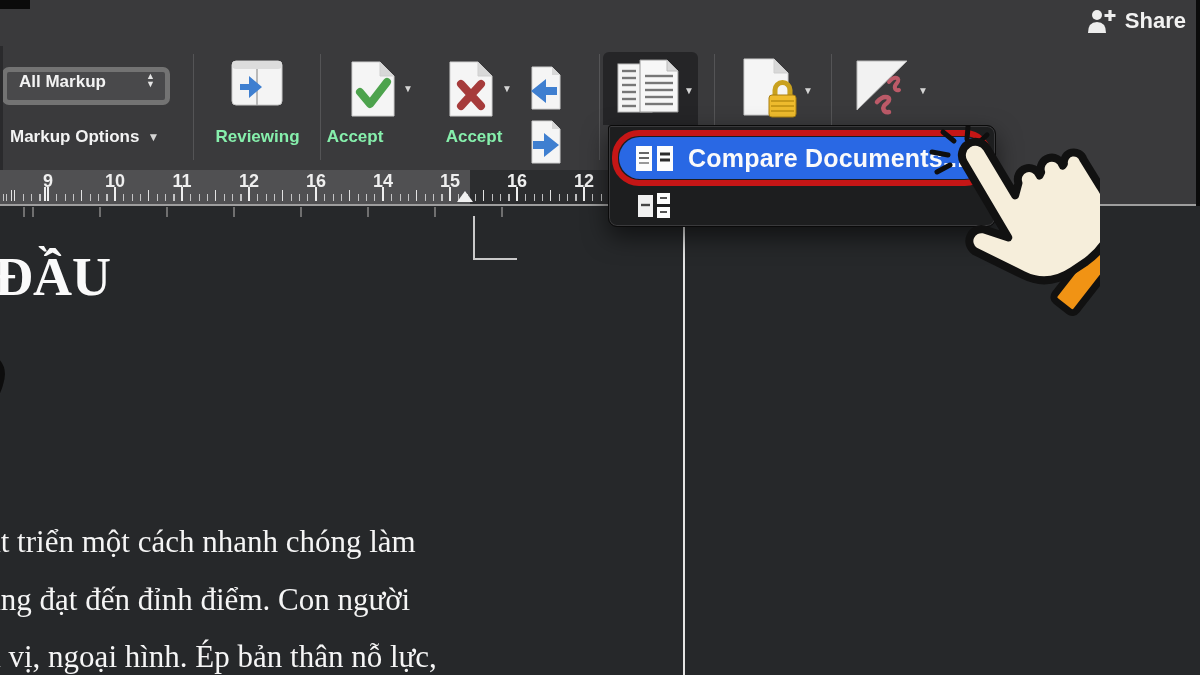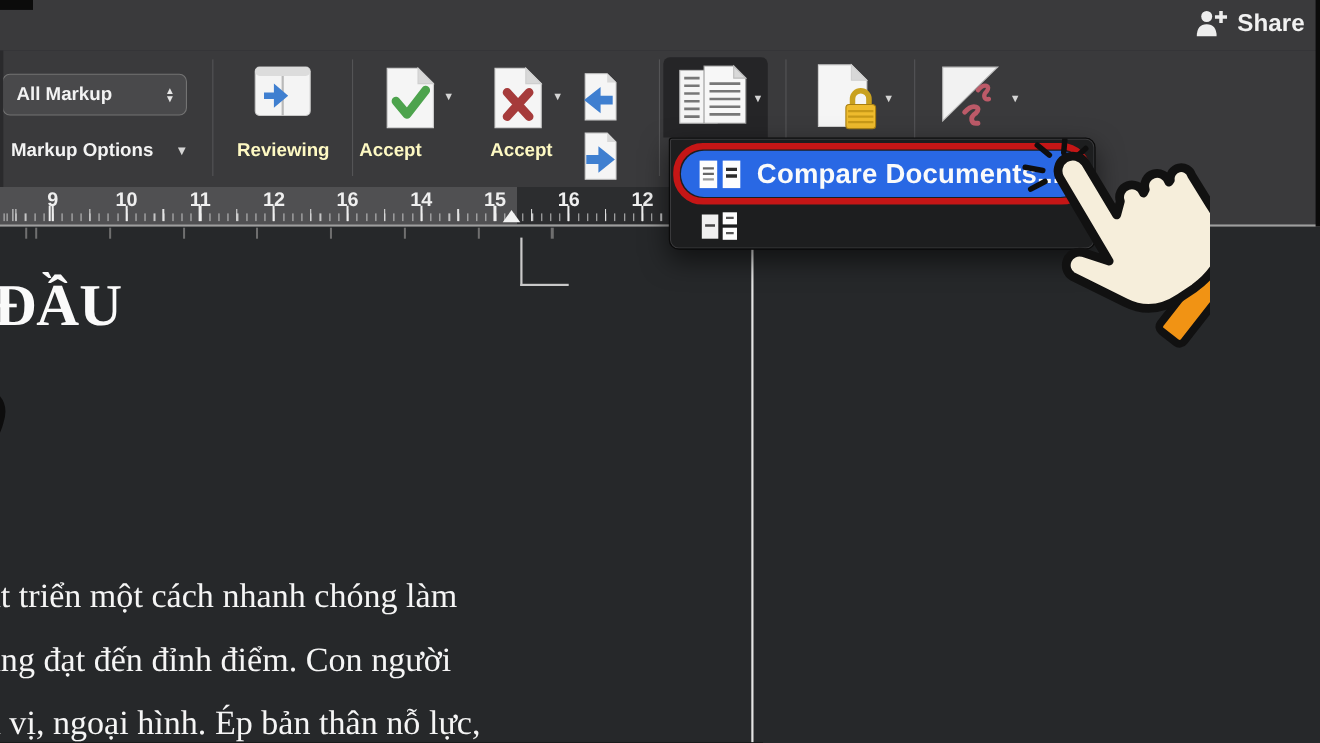--- a/index.html
+++ b/index.html
@@ -11,30 +11,30 @@
           border-bottom:1px solid #2c2c2e;padding-left:14px;}
   .corner-notch{position:absolute;left:0;top:0;width:30px;height:9px;background:#0b0b0b;}
   .share{position:absolute;right:28px;top:8px;display:flex;align-items:center;gap:9px;
          color:#f1f1f1;font-size:22px;font-weight:600;cursor:default;}
   .right-strip{position:absolute;right:0;top:0;width:4px;height:206px;background:#0b0b0b;z-index:45;}
   .left-strip{position:absolute;left:0;top:46px;width:3px;height:158px;background:#2a2a2c;}
   
   .ribbon{position:absolute;left:0;top:46px;width:1200px;height:158px;background:#3a3a3c;}
   .ribbon-edge{position:absolute;left:0;top:204px;width:1200px;height:2px;background:#9e9e9e;z-index:6;}
   .vsep{position:absolute;top:8px;width:1px;height:106px;background:#545456;}
-  .rlabel{position:absolute;color:#fef9c3;font-size:17px;font-weight:600;text-align:center;}
+  .rlabel{position:absolute;color:#86efac;font-size:17px;font-weight:600;text-align:center;}
   .caret{color:#d5d5d5;font-size:10px;line-height:1;}
   .caret.abs{position:absolute;}
   
   .mselect{position:absolute;left:2px;top:21px;width:168px;height:38px;background:#49494b;
-           border:1px solid #737373;border-radius:7px;display:flex;align-items:center;
+           border:5px solid #737373;border-radius:7px;display:flex;align-items:flex-start;
            padding:0 10px 0 12px;box-sizing:border-box;color:#f3f3f3;font-size:17px;font-weight:600;}
   .mselect .stepper{margin-left:auto;display:flex;flex-direction:column;align-items:center;
            font-size:9px;line-height:0.9;color:#e6e6e6;}
-  .moptions{position:absolute;left:10px;top:81px;display:flex;align-items:center;gap:20px;
+  .moptions{position:absolute;left:10px;top:81px;display:flex;align-items:center;gap:8px;
            color:#f3f3f3;font-size:17px;font-weight:600;}
   .icon-btn{position:absolute;display:block;}
   
   .compare-pressed{position:absolute;left:603px;top:6px;width:95px;height:73px;background:#252527;
            border-radius:6px 6px 0 0;}
   
   .ruler{position:absolute;left:0;top:124px;width:612px;height:34px;background:#505052;z-index:2;}
   .ruler-dark{position:absolute;left:470px;top:0;width:142px;height:34px;background:#2c2d2f;}
   .ruler-num{position:absolute;top:1px;transform:translateX(-50%);color:#efefef;
            font-size:18px;font-weight:700;}

